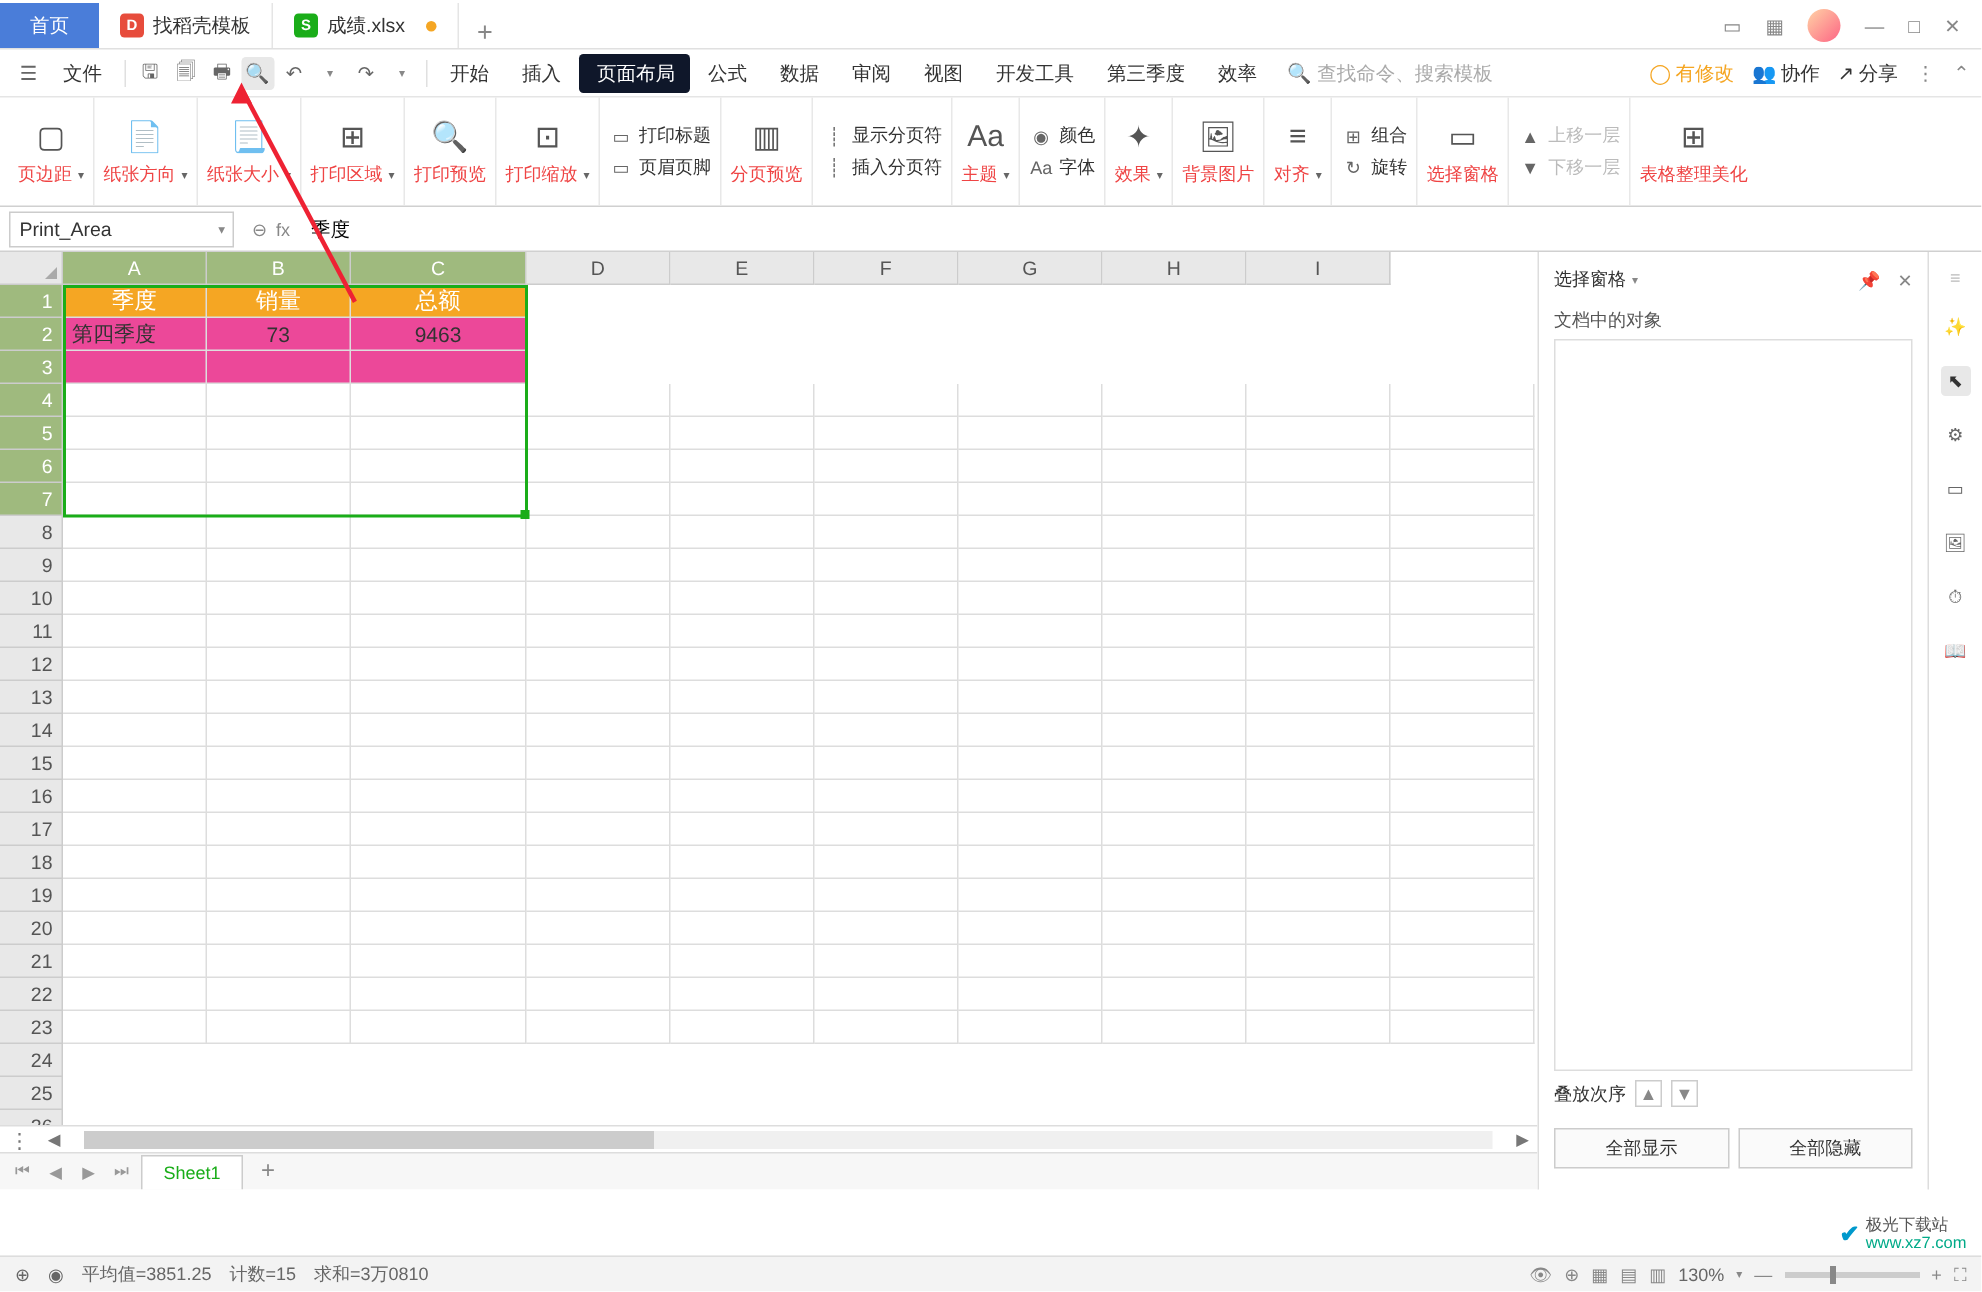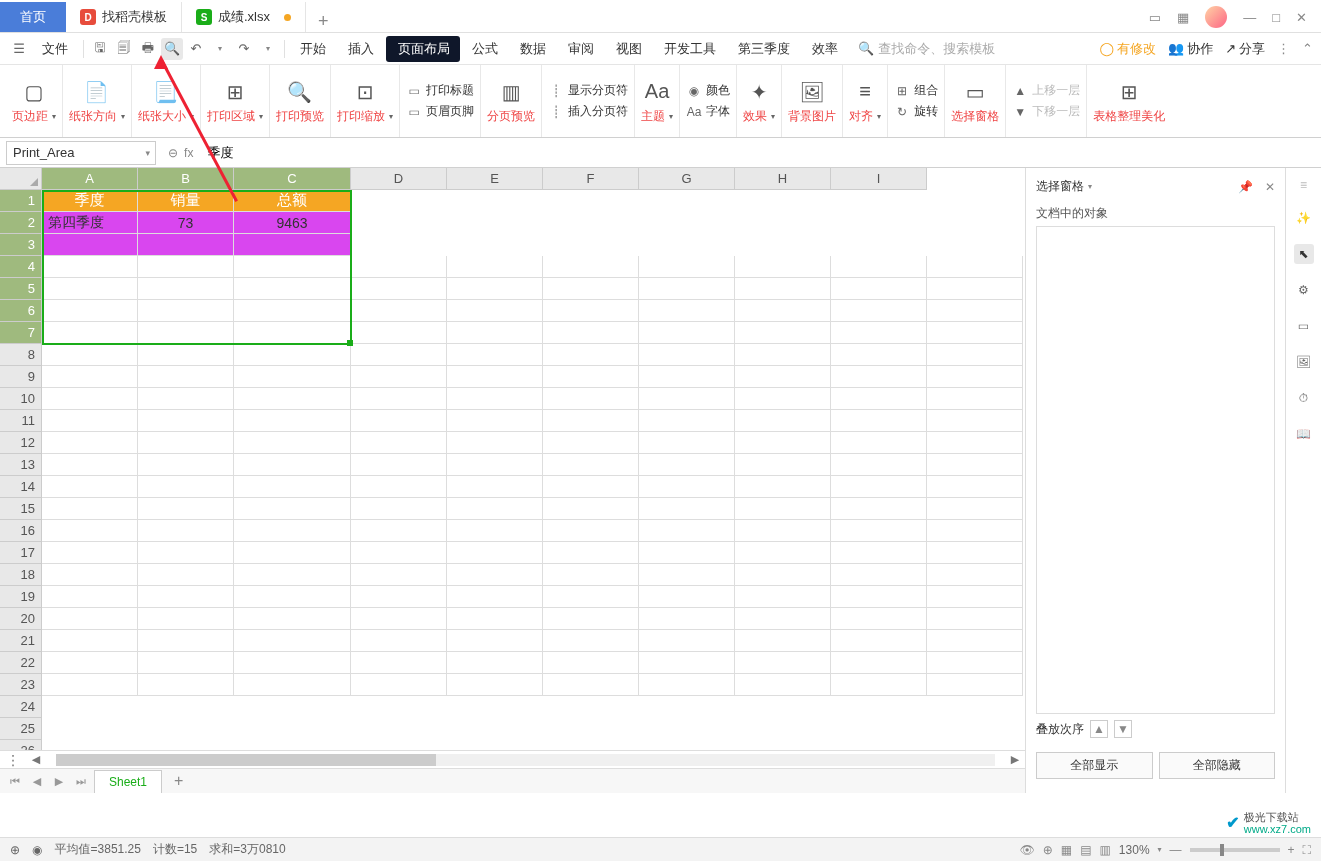--- a/index.html
+++ b/index.html
@@ -58,21 +58,21 @@
 .colhdr.sel { background: #9fba7e; color: #fff; }
 .colhdr.wide { width: 117px; }
 .rowhdrs { position: absolute; left: 0; top: 22px; bottom: 0; width: 42px; }
 .rowhdr { height: 22px; background: #e8e8e8; border-right: 1px solid #ccc; border-bottom: 1px solid #ccc; display: flex; align-items: center; justify-content: flex-end; padding-right: 6px; color: #555; font-size: 13px; }
 .rowhdr.sel { background: #9fba7e; color: #fff; }
 .cells { position: absolute; left: 42px; top: 22px; right: 0; bottom: 0; }
 .cellrow { display: flex; height: 22px; }
 .cell { width: 96px; height: 22px; border-right: 1px solid #ddd; border-bottom: 1px solid #ddd; display: flex; align-items: center; padding: 0 6px; font-size: 14px; }
 .cell.wide { width: 117px; }
 .hdrrow .cell { background: #f5a623; color: #fff; justify-content: center; font-size: 15px; }
-.datarow .cell { background: #d946ef; color: #333; }
+.datarow .cell { background: #ec4899; color: #333; }
 .datarow .cell.c1 { justify-content: flex-start; }
 .datarow .cell.c2, .datarow .cell.c3 { justify-content: center; }
 .selection-border { position: absolute; border: 2px solid #1aad19; pointer-events: none; left: 42px; top: 22px; width: 310px; height: 155px; }
 .selection-handle { position: absolute; width: 6px; height: 6px; background: #1aad19; right: -3px; bottom: -3px; }
 
 
 .arrow { position: absolute; left: 160px; top: 60px; pointer-events: none; z-index: 100; }
 .arrow-line { width: 3px; height: 160px; background: #e23; transform: rotate(-28deg); transform-origin: top center; }
 .arrow-head { position: absolute; top: -5px; left: -6px; width: 0; height: 0; border-left: 7px solid transparent; border-right: 7px solid transparent; border-bottom: 14px solid #e23; }
 

